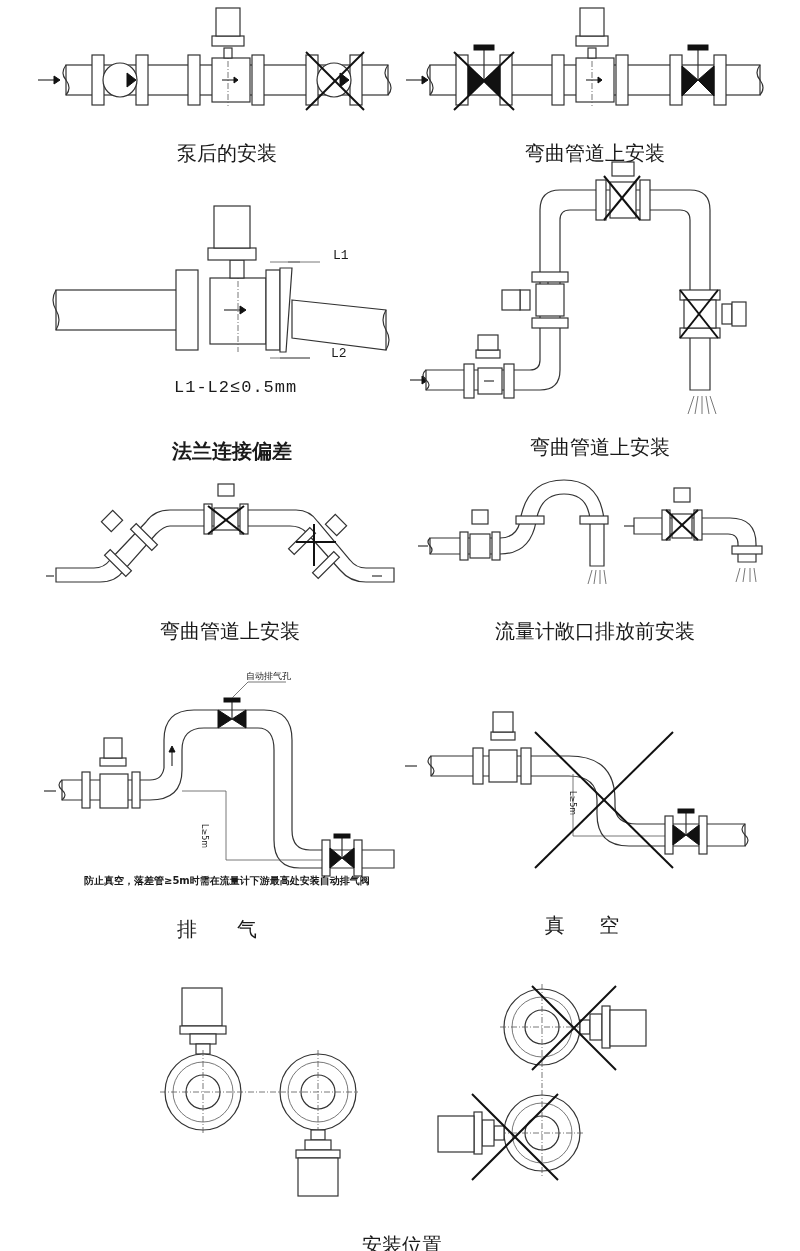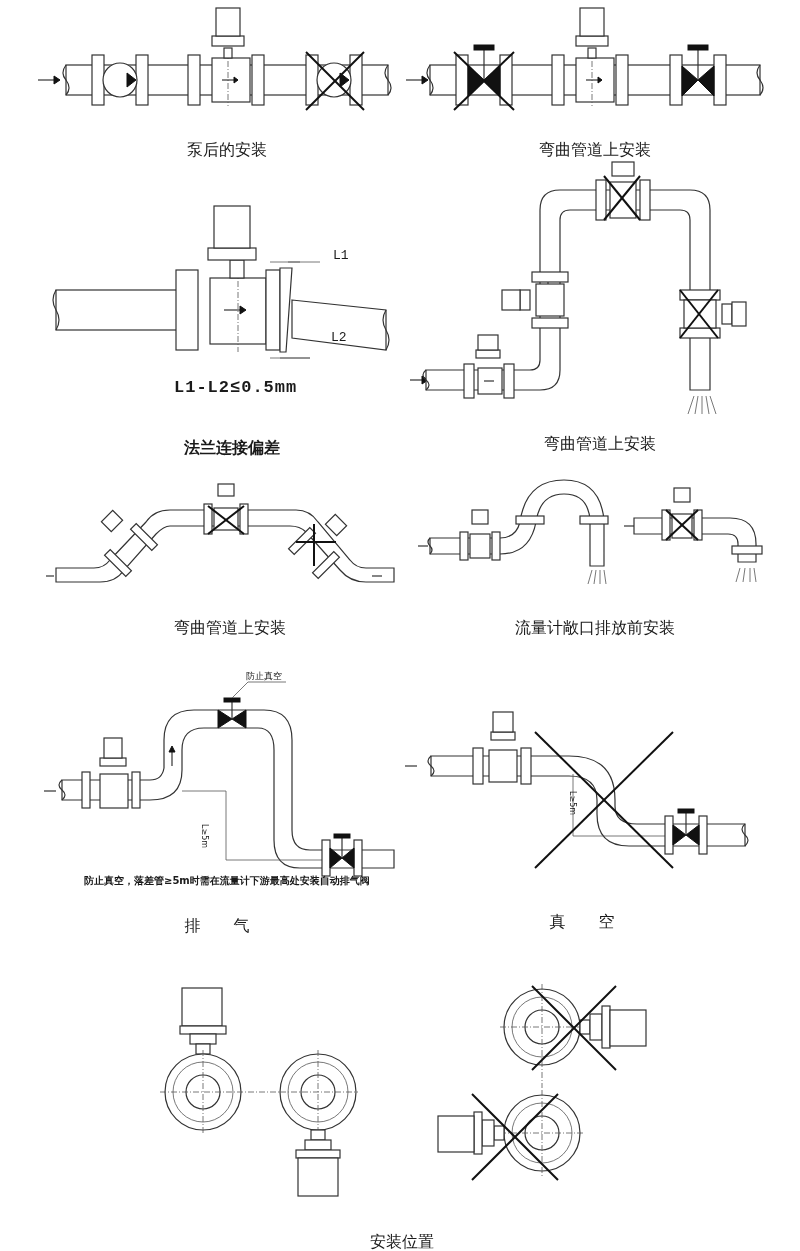--- a/index.html
+++ b/index.html
@@ -1,20 +1,20 @@
 <!DOCTYPE html>
 <html><head>
 <meta charset="utf-8">
 <style>
   html, body { margin: 0; padding: 0; background: #ffffff; }
   body { width: 800px; height: 1251px; position: relative; overflow: hidden;
          font-family: "DejaVu Sans", sans-serif; color: #1a1a1a; }
   .panel { position: absolute; }
   .panel svg { position: absolute; left: 0; top: 0; overflow: visible; }
-  .caption { position: absolute; font-family: "DejaVu Serif", serif; font-size: 16px;
+  .caption { position: absolute; font-family: "DejaVu Serif", serif; font-size: 20px;
              color: #1a1a1a; white-space: nowrap; transform: translateX(-50%); }
   .caption.spaced { letter-spacing: 14px; }
   .note { position: absolute; font-family: "DejaVu Sans", sans-serif; font-size: 10px;
           font-weight: bold; color: #1a1a1a; white-space: nowrap; margin-left: 36px; }
   .small-label { position: absolute; font-family: "DejaVu Sans", sans-serif; font-size: 9px;
                  color: #1a1a1a; white-space: nowrap; }
   .dim-label { position: absolute; font-family: "Liberation Mono", monospace; font-size: 13px; color:#1a1a1a;margin-left:35px; }
   .formula { position: absolute; font-family: "Liberation Mono", monospace; font-size: 17px; color:#1a1a1a; letter-spacing: 1px; }
   svg .pipe { fill: #ffffff; stroke: #333; stroke-width: 1.2; }
   svg .ln { fill: none; stroke: #333; stroke-width: 1.2; }
@@ -129,22 +129,22 @@
     <rect class="body" x="208" y="58" width="48" height="12"></rect>
     <rect class="body" x="214" y="16" width="36" height="42"></rect>
     <rect class="flange" x="266" y="80" width="14" height="80"></rect>
     <polygon class="flange" points="280,78 292,78 286,162 280,162"></polygon>
     <line class="thin" x1="270" y1="72" x2="300" y2="72"></line>
     <line class="thin" x1="270" y1="168" x2="310" y2="168"></line>
     <line class="thin" x1="288" y1="72" x2="320" y2="72"></line>
     <line class="thin" x1="280" y1="168" x2="310" y2="168"></line>
   </svg>
   <div class="dim-label" style="left:298px;top:58px;">L1</div>
-  <div class="dim-label" style="left:296px;top:140px;">L2</div>
-  <div class="formula" style="left:174px;top:188px;font-weight:bold;">L1-L2≤0.5mm</div>
+  <div class="dim-label" style="left:296px;top:156px;">L2</div>
+  <div class="formula" style="left:174px;top:188px;">L1-L2≤0.5mm</div>
   <div class="caption" style="left:232px;top:248px;font-weight:bold;">法兰连接偏差</div>
 </div>
 
 <div class="panel" style="left:400px;top:180px;width:400px;height:290px;">
   <svg width="400" height="290">
     <g>
         <line class="ln" x1="10" y1="200" x2="22" y2="200" stroke-width="2"></line>
         <polygon class="solid" points="22,196 28,200 22,204"></polygon>
       </g>
     <path class="pipe" d="M26,190 L130,190 Q140,190 140,180 L140,30 Q140,10 160,10 L290,10 Q310,10 310,30 L310,210 L290,210 L290,40 Q290,30 280,30 L170,30 Q160,30 160,40 L160,190 Q160,210 140,210 L26,210 Z"></path>
@@ -294,24 +294,24 @@
     </g>
     <g>
       <rect class="flange" x="322" y="180" width="8" height="36"></rect>
       <rect class="flange" x="354" y="180" width="8" height="36"></rect>
       <polygon class="solid" points="330,188 342,198 330,208"></polygon>
       <polygon class="solid" points="354,188 342,198 354,208"></polygon>
       <line class="ln" x1="342" y1="176" x2="342" y2="198" stroke-width="2"></line>
       <rect class="solid" x="334" y="174" width="16" height="4"></rect>
     </g>
   </svg>
-  <div class="small-label" style="left:246px;top:10px;">防止真空</div>
+  <div class="small-label" style="left:246px;top:10px;">自动排气孔</div>
   <div class="small-label" style="left:209px;top:164px;transform:rotate(90deg);transform-origin:left top;font-size:8px;">L≥5m</div>
   <div class="note" style="left:48px;top:214px;">防止真空，落差管≥5m时需在流量计下游最高处安装自动排气阀</div>
-  <div class="caption spaced" style="left:224px;top:256px;">排 气</div>
+  <div class="caption spaced" style="left:224px;top:256px;font-family:Liberation Mono, monospace;">排 气</div>
 </div>
 
 <div class="panel" style="left:389px;top:690px;width:400px;height:260px;">
   <svg width="400" height="260">
     <line class="ln" x1="16" y1="76" x2="28" y2="76" stroke-width="2"></line>
     <path class="pipe" d="M42,66 L180,66 Q226,66 226,110 L226,116 Q226,134 248,134 L356,134 L356,156 L240,156 Q208,156 208,124 L208,110 Q208,86 180,86 L42,86 Z"></path>
     <path class="ln" d="M42,66 q-6,5 0,10 q6,5 0,10"></path>
     <path class="ln" d="M356,134 q-6,5 0,11 q6,5 0,11"></path>
     <g>
       <rect class="flange" x="84" y="58" width="10" height="36"></rect>

